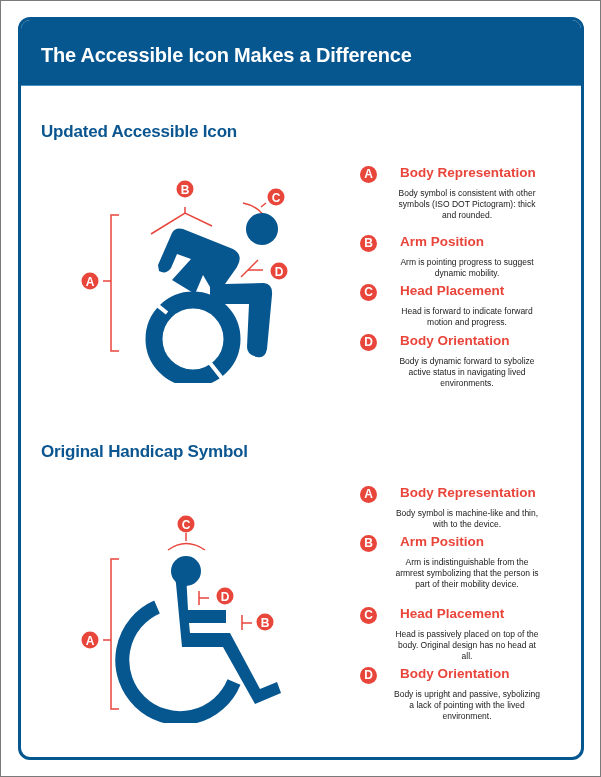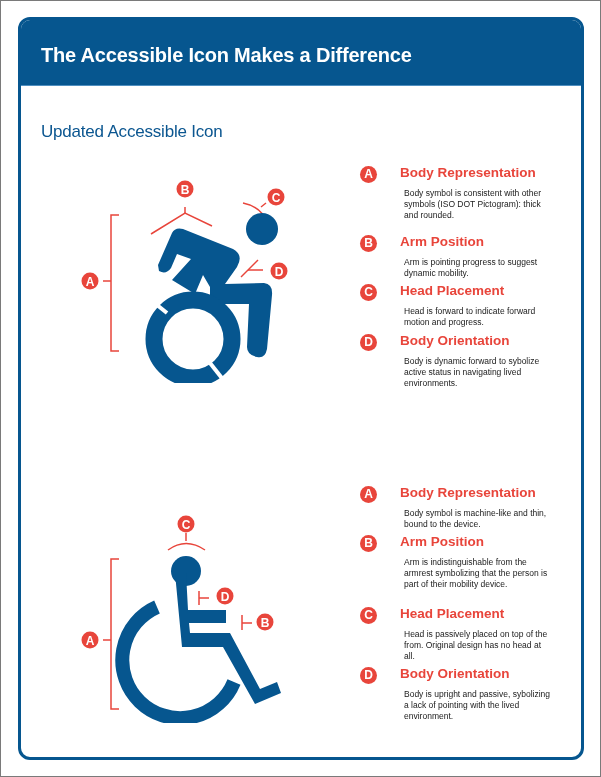--- a/index.html
+++ b/index.html
@@ -32,21 +32,21 @@
     .card-title {
       position: absolute; left: 20px; top: 24px;
       color: #ffffff;
       font-weight: bold;
       font-size: 20px;
       letter-spacing: -0.2px;
     }
     .section-title {
       position: absolute;
       color: #0b5690;
-      font-weight: normal;
+      font-weight: bold;
       font-size: 17px;
       letter-spacing: -0.2px;
     }
     .legend-item { position: absolute; left: 339px; width: 210px; }
     .badge {
       position: absolute; left: 0; top: 0;
       width: 17px; height: 17px;
       border-radius: 50%;
       background: #e8453b;
       color: #ffffff;
@@ -57,25 +57,26 @@
     }
     .legend-title {
       position: absolute; left: 32px; top: -1px;
       color: #e8453b;
       font-weight: bold;
       font-size: 13.5px;
       white-space: nowrap;
       padding-left: 8px;
     }
     .legend-desc {
-      position: absolute; left: 44px; top: 22px;
+      position: absolute; left: 32px; top: 22px;
       width: 150px;
       color: #1a1a1a;
       font-size: 8.5px;
       line-height: 11px;
+      text-align: center;
     }
     .illustration { position: absolute; }
     svg text { font-family: "Liberation Sans", sans-serif; font-weight: bold; }
   </style>
 </head>
 <body>
 
 <div class="page-frame"></div>
 
 <div class="card">
@@ -131,20 +132,21 @@
     <div class="badge">C</div>
     <div class="legend-title">Head Placement</div>
     <div class="legend-desc">Head is forward to indicate forward motion and progress.</div>
   </div>
   <div class="legend-item" style="top:314px;">
     <div class="badge">D</div>
     <div class="legend-title">Body Orientation</div>
     <div class="legend-desc">Body is dynamic forward to sybolize active status in navigating lived environments.</div>
   </div>
 
+  <div class="section-title" style="left:20px; top:422px;">Original Handicap Symbol</div>
 
   <div class="illustration" style="left:52px; top:463px;">
     <svg width="230" height="240" viewBox="0 0 230 240">
 
       <path d="M46 76 L38 76 L38 226 L46 226" fill="none" stroke="#e8453b" stroke-width="1.5"></path>
       <line x1="38" y1="157" x2="30" y2="157" stroke="#e8453b" stroke-width="1.5"></line>
       <circle cx="17" cy="157" r="8.5" fill="#e8453b"></circle>
       <text x="17" y="161.5" text-anchor="middle" font-size="12" fill="#fff">A</text>
 
       <path d="M95 67 Q113 54 132 67" fill="none" stroke="#e8453b" stroke-width="1.5"></path>
@@ -164,30 +166,30 @@
 
       <circle cx="113" cy="88" r="15" fill="#06568f"></circle>
       <path d="M102 90 L113 90 L115 127 L153 127 L153 140 L116 140 L117 150 L157 150 L187 206 L204 199 L208 210 L182 221 L150 164 L109 164 Z" fill="#06568f"></path>
       <path d="M84 124 A58 58 0 1 0 161 199" fill="none" stroke="#06568f" stroke-width="14"></path>
     </svg>
   </div>
 
   <div class="legend-item" style="top:466px;">
     <div class="badge">A</div>
     <div class="legend-title">Body Representation</div>
-    <div class="legend-desc">Body symbol is machine-like and thin, bound to the device.</div>
+    <div class="legend-desc">Body symbol is machine-like and thin, with to the device.</div>
   </div>
   <div class="legend-item" style="top:515px;">
     <div class="badge">B</div>
     <div class="legend-title">Arm Position</div>
     <div class="legend-desc">Arm is indistinguishable from the armrest symbolizing that the person is part of their mobility device.</div>
   </div>
   <div class="legend-item" style="top:587px;">
     <div class="badge">C</div>
     <div class="legend-title">Head Placement</div>
-    <div class="legend-desc">Head is passively placed on top of the from. Original design has no head at all.</div>
+    <div class="legend-desc">Head is passively placed on top of the body. Original design has no head at all.</div>
   </div>
   <div class="legend-item" style="top:647px;">
     <div class="badge">D</div>
     <div class="legend-title">Body Orientation</div>
     <div class="legend-desc">Body is upright and passive, sybolizing a lack of pointing with the lived environment.</div>
   </div>
 </div>
 
 </body></html>

